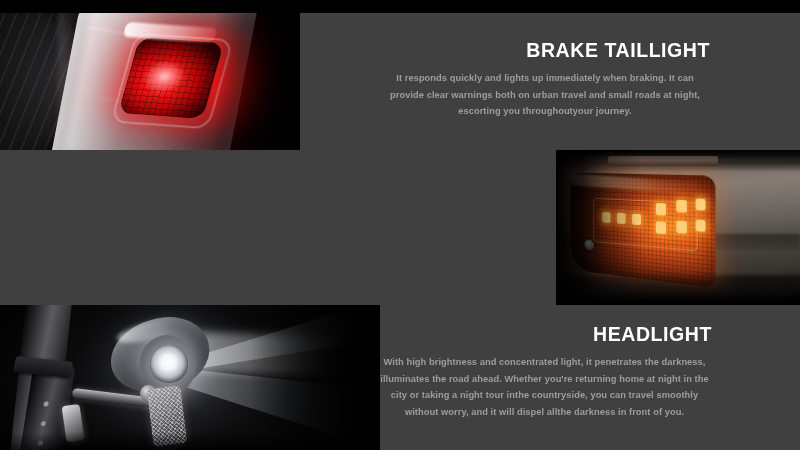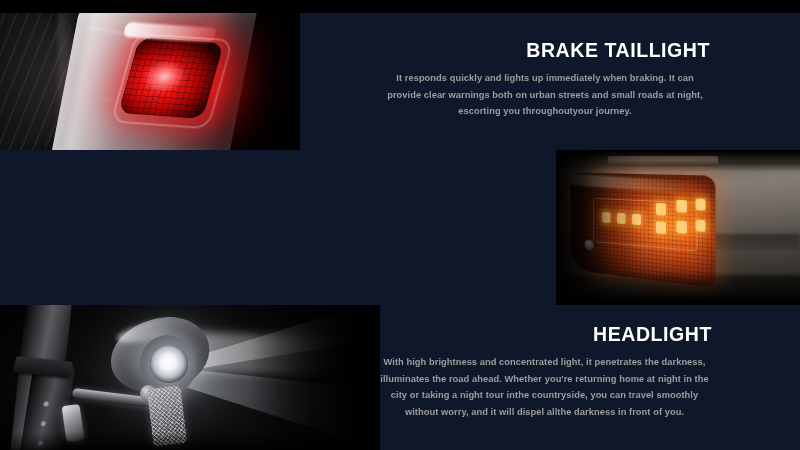--- a/index.html
+++ b/index.html
@@ -1,17 +1,17 @@
 <!DOCTYPE html>
 <html><head>
 <meta charset="utf-8">
 <style>
   html,body{margin:0;padding:0;background:#000;}
   body{width:800px;height:450px;overflow:hidden;font-family:"Liberation Sans",sans-serif;}
-  .page{position:relative;width:800px;height:450px;background:#0f172a;overflow:hidden;}
+  .page{position:relative;width:800px;height:450px;background:#404040;overflow:hidden;}
 
   .row{position:absolute;left:0;width:800px;overflow:hidden;}
   .row-brake{top:0;height:150px;}
   .row-turn{top:150px;height:155px;}
   .row-head{top:305px;height:145px;}
 
   .photo{position:absolute;overflow:hidden;}
 
   
   .txt{position:absolute;}
@@ -308,21 +308,21 @@
         <div class="lens-grid"></div>
         <div class="lens-core"></div>
       </div>
       <div class="lens-strip"></div>
       <div class="lens-rim"></div>
       <div class="brake-fadeR"></div>
     </div>
 
     <div class="txt t-brake">
       <div class="heading">BRAKE TAILLIGHT</div>
-      <div class="body">It responds quickly and lights up immediately when braking. It can provide clear warnings both on urban streets and small roads at night, escorting you throughoutyour journey.</div>
+      <div class="body">It responds quickly and lights up immediately when braking. It can provide clear warnings both on urban travel and small roads at night, escorting you throughoutyour journey.</div>
     </div>
 
   </div>
 
   <div class="row row-turn">
 
 
     <div class="photo p-turn">
       <div class="turn-wall"></div>
       <div class="turn-band"></div>

